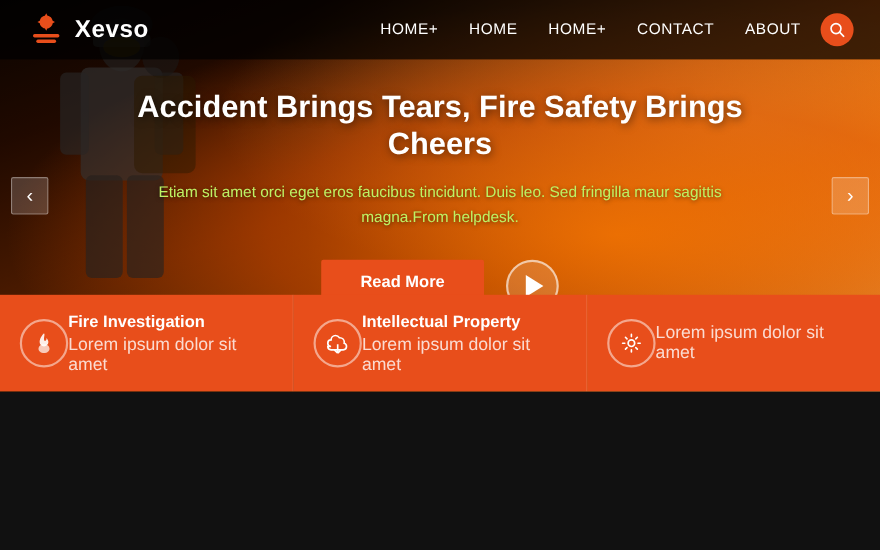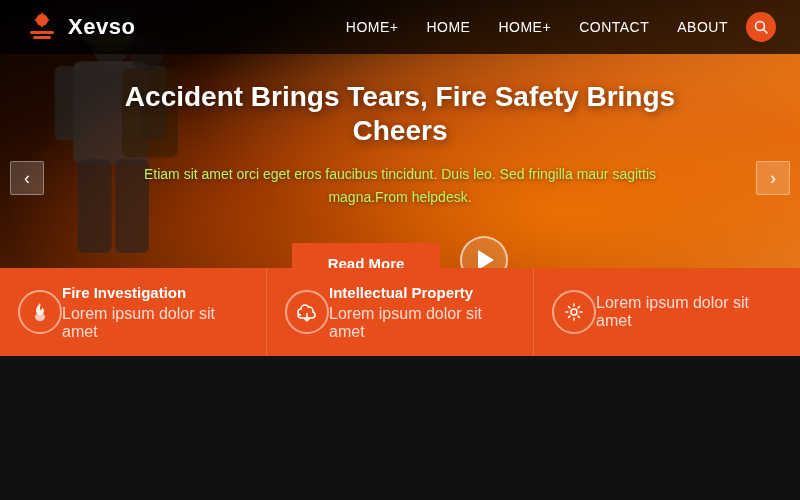--- a/index.html
+++ b/index.html
@@ -105,21 +105,21 @@
     }
     .hero-subtitle {
       color: #bef264;
       font-size: 14px;
       line-height: 1.6;
       margin-bottom: 28px;
       text-shadow: 0 1px 4px rgba(0,0,0,0.5);
     }
     .hero-actions {
       display: flex;
-      align-items: flex-end;
+      align-items: flex-start;
       justify-content: center;
       gap: 20px;
     }
     .btn-read-more {
       background: #e84e1b;
       color: #fff;
       border: none;
       padding: 12px 36px;
       font-size: 15px;
       font-weight: 600;

